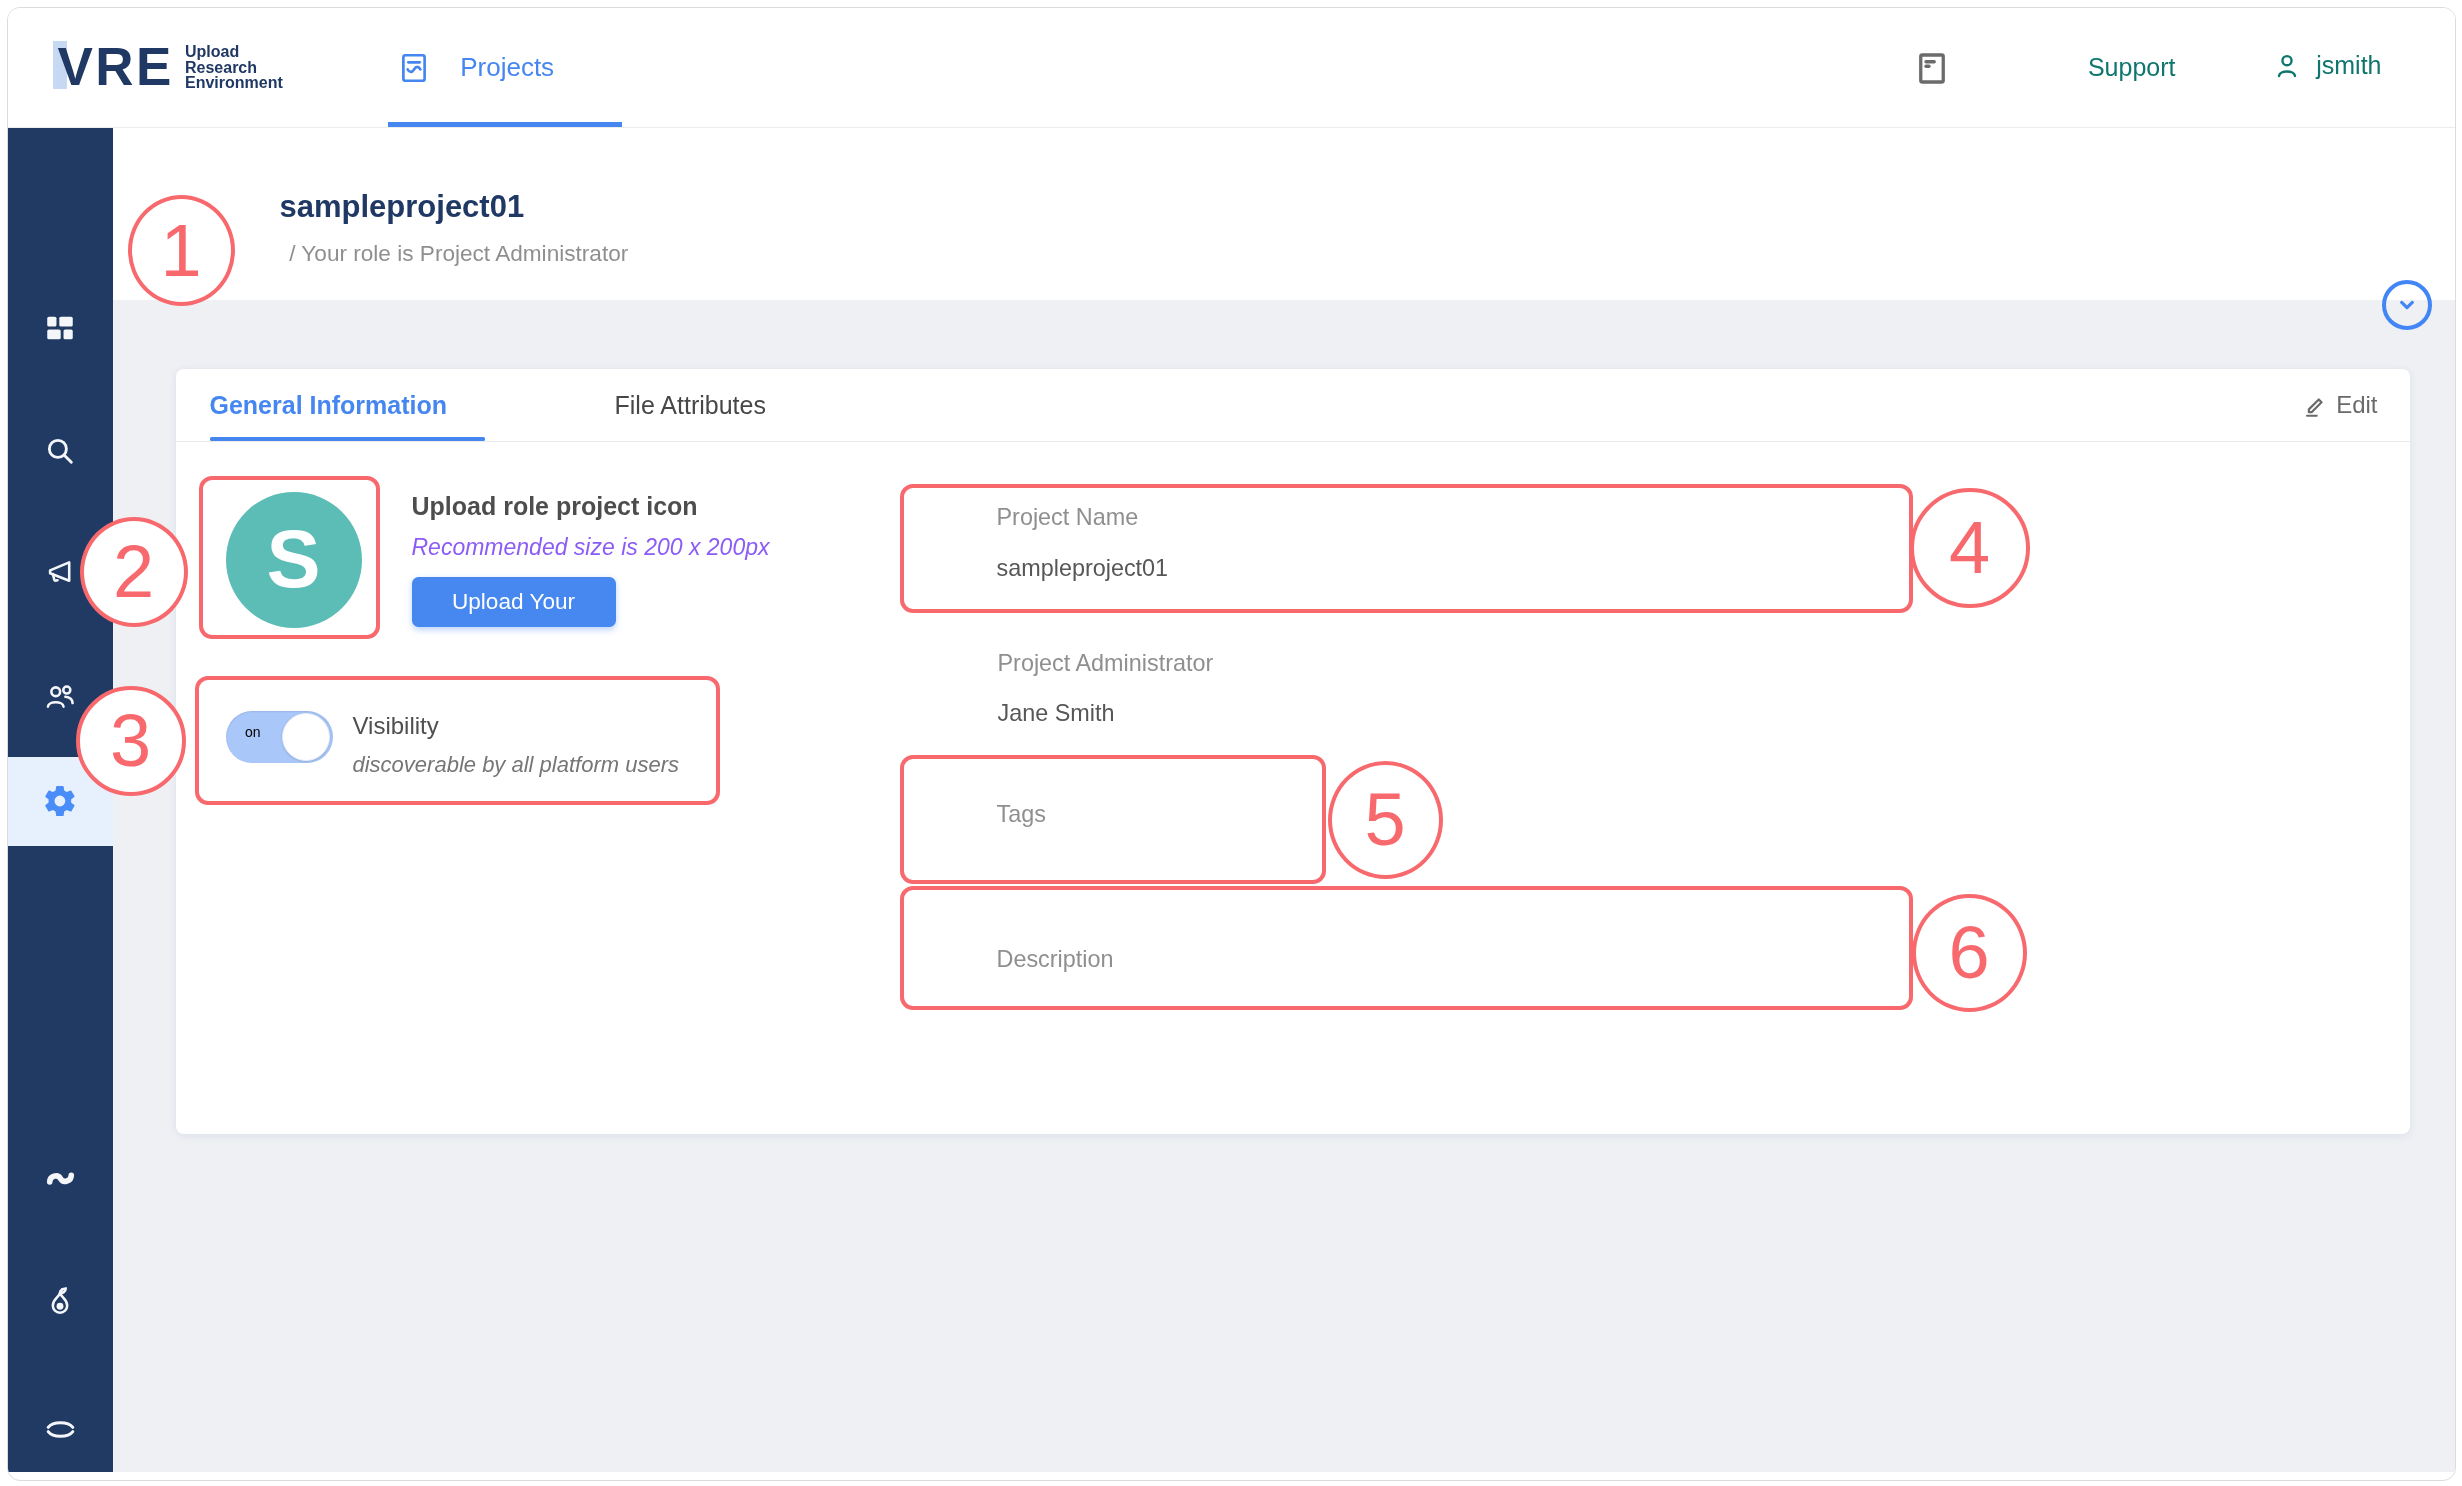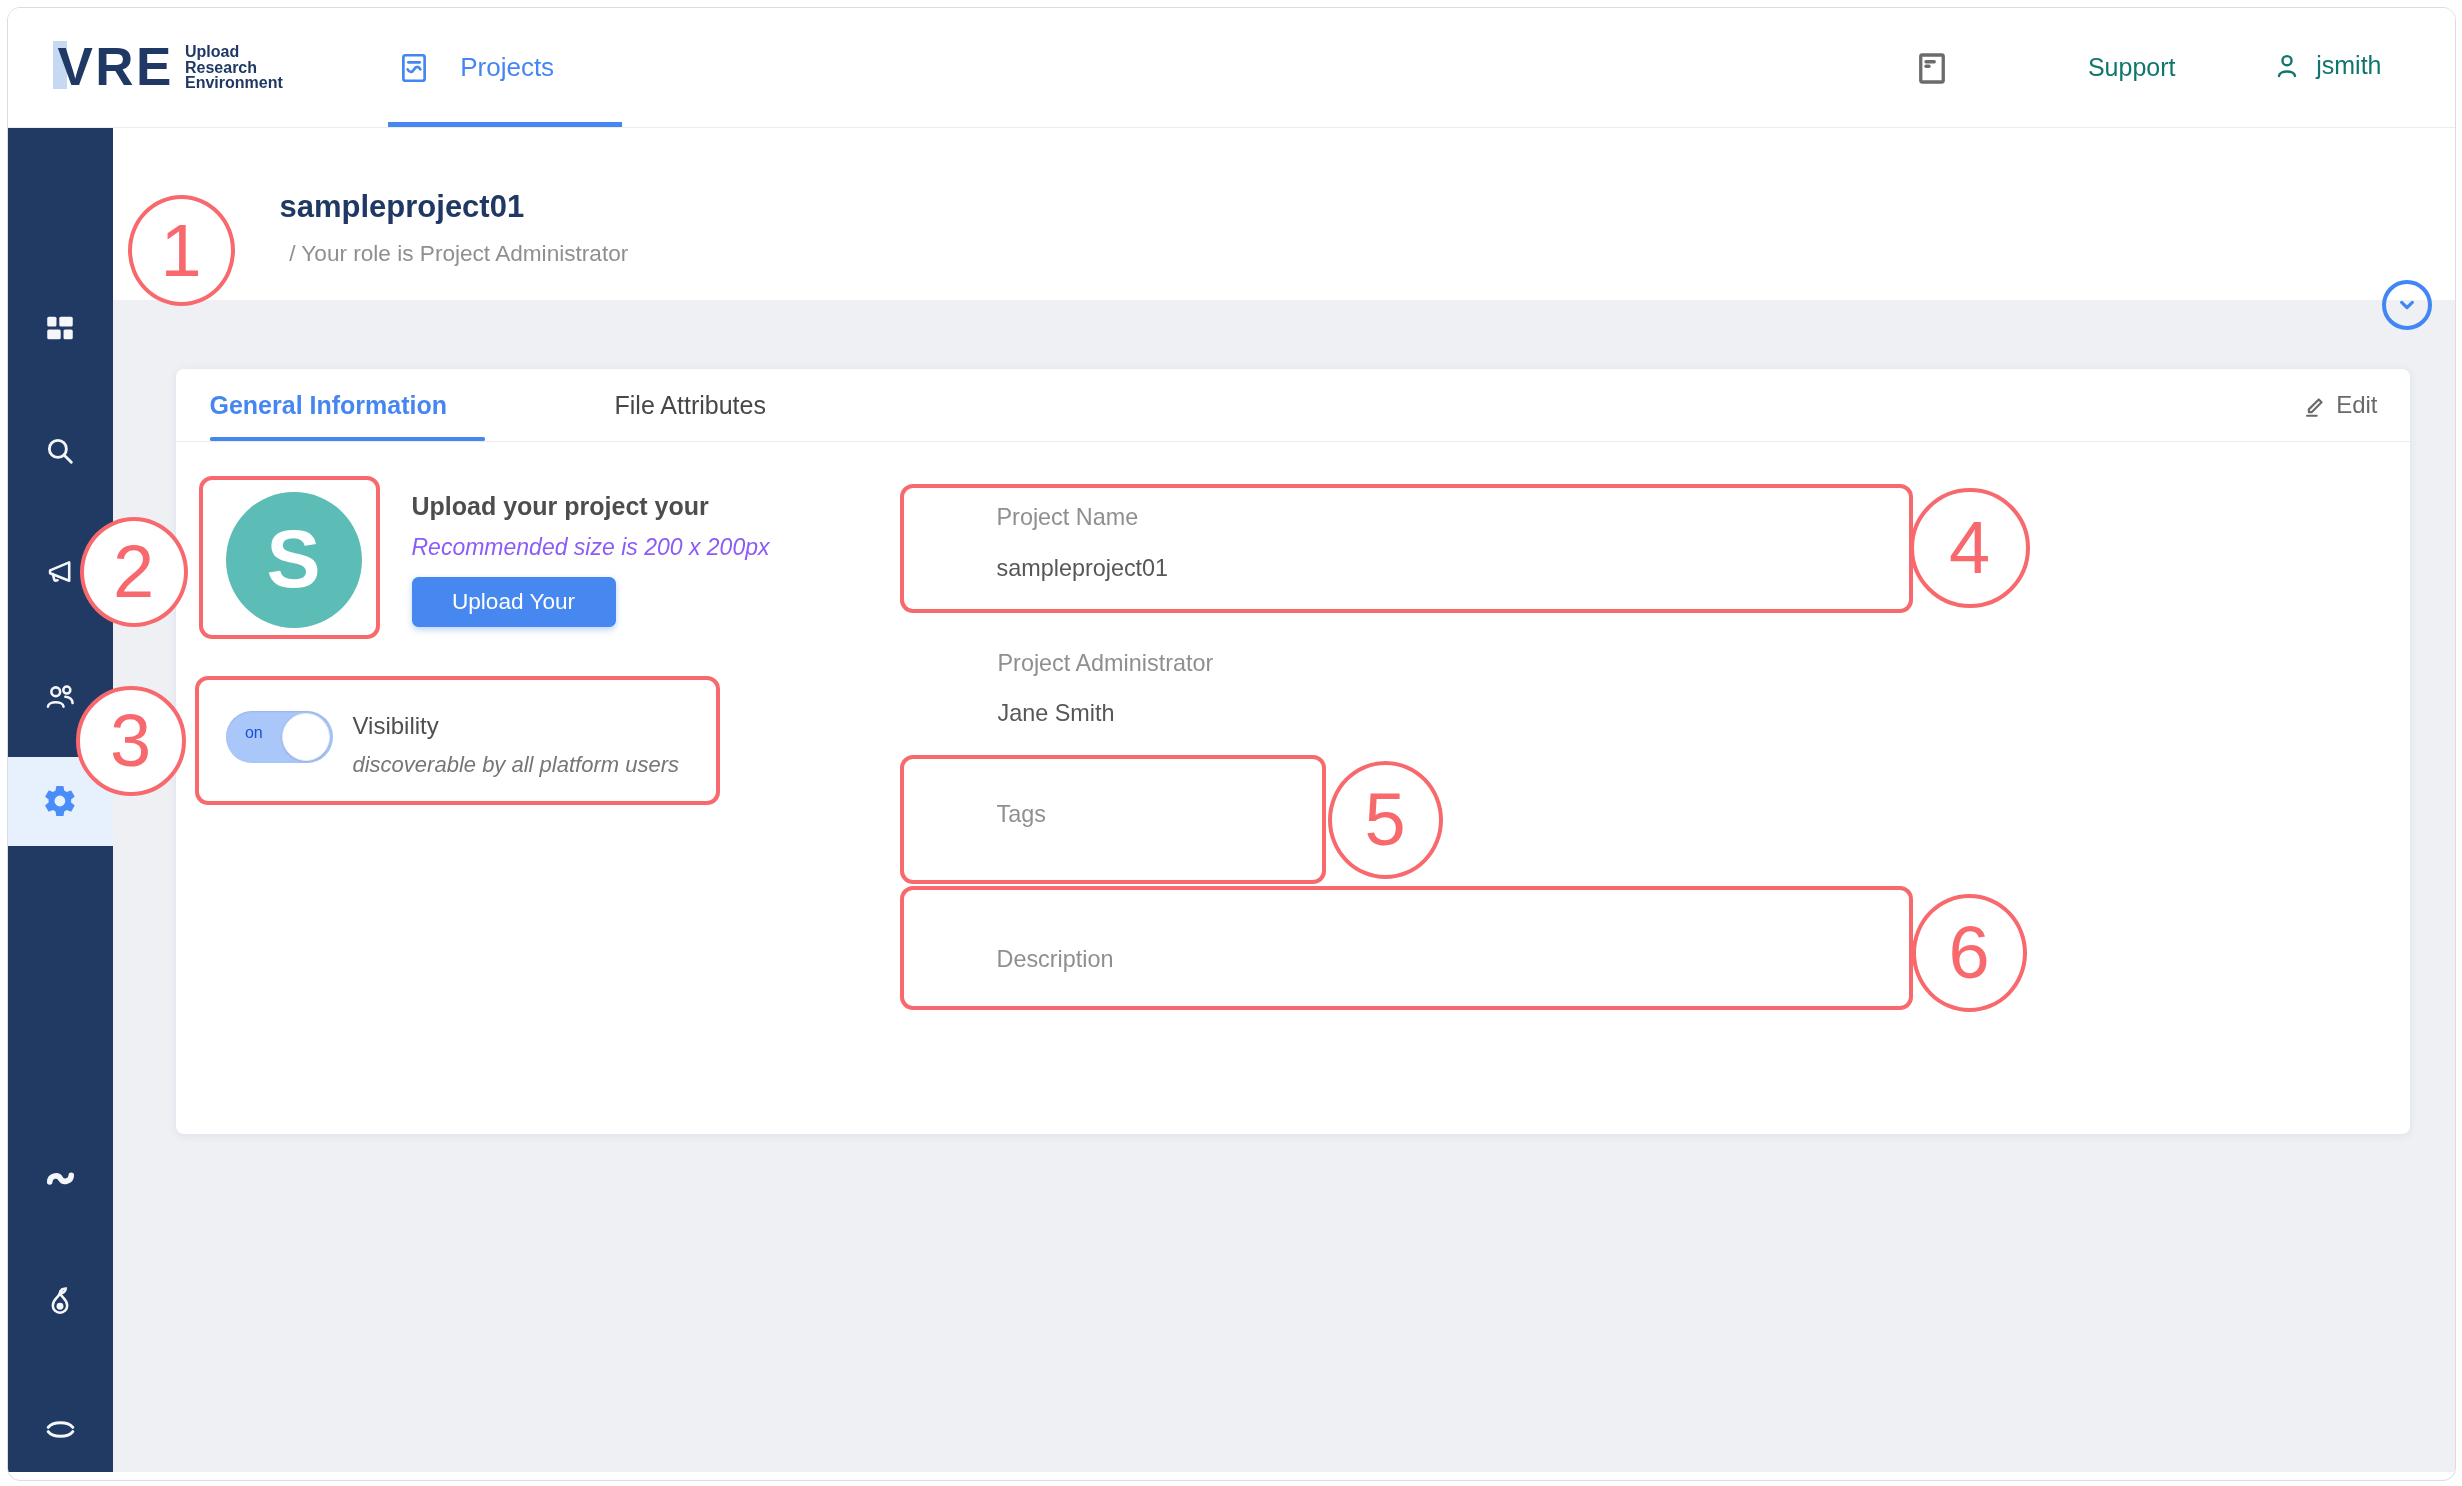--- a/index.html
+++ b/index.html
@@ -53,21 +53,21 @@
   .tab.t2{left:439px;color:#474747;}
   .tab-underline{position:absolute;left:34px;top:68px;width:275px;height:4.8px;background:var(--accent);border-radius:1.6px;}
   .edit-btn{position:absolute;right:32px;top:0;height:73px;display:flex;align-items:center;gap:6px;color:#6a6a6a;font-size:24px;cursor:pointer;}
 
   .avatar-circle{position:absolute;left:50px;top:123px;width:136px;height:136px;border-radius:50%;background:var(--teal);display:flex;align-items:center;justify-content:center;color:#fff;font-size:81px;font-weight:bold;}
   .up-head{position:absolute;left:236px;top:123px;font-size:25px;font-weight:bold;color:#4d4d4d;}
   .up-hint{position:absolute;left:236px;top:165px;font-size:23px;font-style:italic;color:#8b5cf6;}
   .up-btn{position:absolute;left:236px;top:208px;width:204px;height:50px;background:#4787F0;border:none;border-radius:6.5px;color:#fff;font-size:22.6px;font-family:inherit;box-shadow:0 2.4px 6.5px rgba(71,135,240,.35);cursor:pointer;}
 
   .toggle{position:absolute;left:50px;top:342px;width:107px;height:52px;background:var(--toggle);border-radius:27.5px;cursor:pointer;box-shadow:inset 0 0.8px 1.6px rgba(31,56,100,.15);}
-  .toggle .on-label{position:absolute;left:19.4px;top:13.7px;color:#1d4ed8;font-size:16px;}
+  .toggle .on-label{position:absolute;left:19.4px;top:13.7px;color:#000000;font-size:14px;}
   .toggle .knob{position:absolute;right:2.4px;top:2.4px;width:48px;height:48px;border-radius:50%;background:#fff;border:0.8px solid #e4ecfb;box-shadow:0 0.8px 2.4px rgba(0,0,0,.15);}
   .vis-label{position:absolute;left:177px;top:343px;font-size:24px;color:#4f4f4f;}
   .vis-hint{position:absolute;left:177px;top:383px;font-size:22px;font-style:italic;color:#767676;}
 
   .f-label{position:absolute;font-size:23.4px;color:var(--label);}
   .f-value{position:absolute;font-size:23.4px;color:var(--value);}
 
   
   .red-box{position:absolute;border:4.8px solid var(--red);border-radius:13px;z-index:7;pointer-events:none;}
   .red-circle{position:absolute;border:4.8px solid var(--red);border-radius:50%;background:#fff;display:flex;align-items:center;justify-content:center;font-size:74px;color:var(--red);z-index:8;pointer-events:none;}
@@ -201,21 +201,21 @@
       <div class="edit-btn">
         <svg width="29" height="29" viewBox="0 0 24 24" fill="none" stroke="currentColor" stroke-width="1.8" stroke-linecap="round" stroke-linejoin="round">
           <path d="M6.5 15.2l8.2-8.2 2.3 2.3-8.2 8.2H6.5v-2.3z"></path>
           <line x1="5" y1="20.5" x2="13" y2="20.5"></line>
         </svg>
         <span>Edit</span>
       </div>
     </div>
 
     <div class="avatar-circle">S</div>
-    <div class="up-head">Upload your project your</div>
+    <div class="up-head">Upload role project icon</div>
     <div class="up-hint">Recommended size is 200 x 200px</div>
     <button class="up-btn">Upload Your</button>
 
     <div class="toggle">
       <span class="on-label">on</span>
       <span class="knob"></span>
     </div>
     <div class="vis-label">Visibility</div>
     <div class="vis-hint">discoverable by all platform users</div>
 

